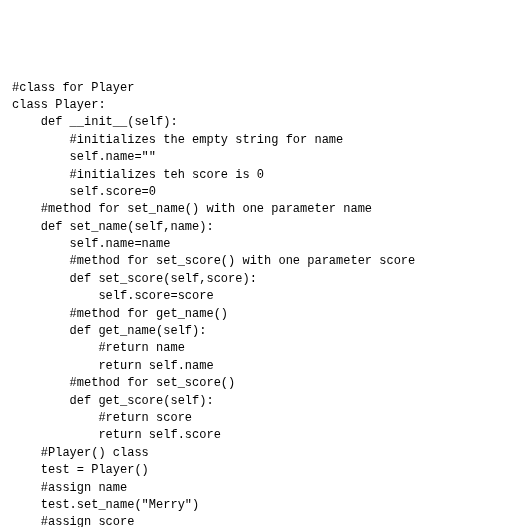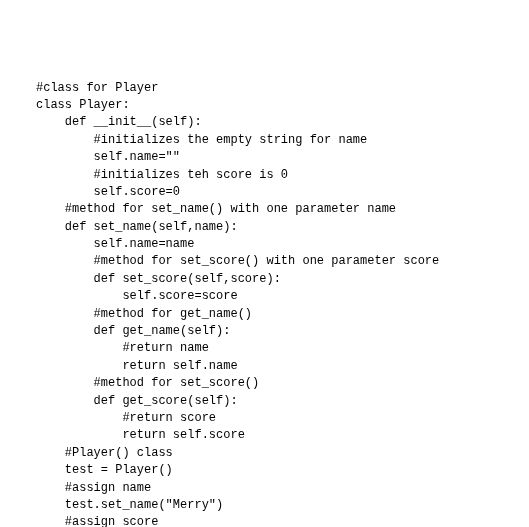--- a/index.html
+++ b/index.html
@@ -14,21 +14,20 @@
       font-family: "Courier New", Courier, monospace;
       font-size: 12px;
       line-height: 1.45;
       color: #000000;
       padding: 10px 12px;
       white-space: pre;
       overflow: hidden;
     }
     .code-line {
       display: block;
-      margin-left: 24px;
     }
   </style>
 </head>
 <body>
 
 
 
 <div><span class="code-line">#class for Player</span><span class="code-line">class Player:</span><span class="code-line">    def __init__(self):</span><span class="code-line">        #initializes the empty string for name</span><span class="code-line">        self.name=""</span><span class="code-line">        #initializes teh score is 0</span><span class="code-line">        self.score=0</span><span class="code-line">    #method for set_name() with one parameter name</span><span class="code-line">    def set_name(self,name):</span><span class="code-line">        self.name=name</span><span class="code-line"></span><span class="code-line"></span><span class="code-line"></span><span class="code-line"></span><span class="code-line">        #method for set_score() with one parameter score</span><span class="code-line">        def set_score(self,score):</span><span class="code-line">            self.score=score</span><span class="code-line">        #method for get_name()</span><span class="code-line">        def get_name(self):</span><span class="code-line">            #return name</span><span class="code-line">            return self.name</span><span class="code-line">        #method for set_score()</span><span class="code-line">        def get_score(self):</span><span class="code-line">            #return score</span><span class="code-line">            return self.score</span><span class="code-line">    #Player() class</span><span class="code-line">    test = Player()</span><span class="code-line">    #assign name</span><span class="code-line">    test.set_name("Merry")</span><span class="code-line">    #assign score</span></div>
 
 

